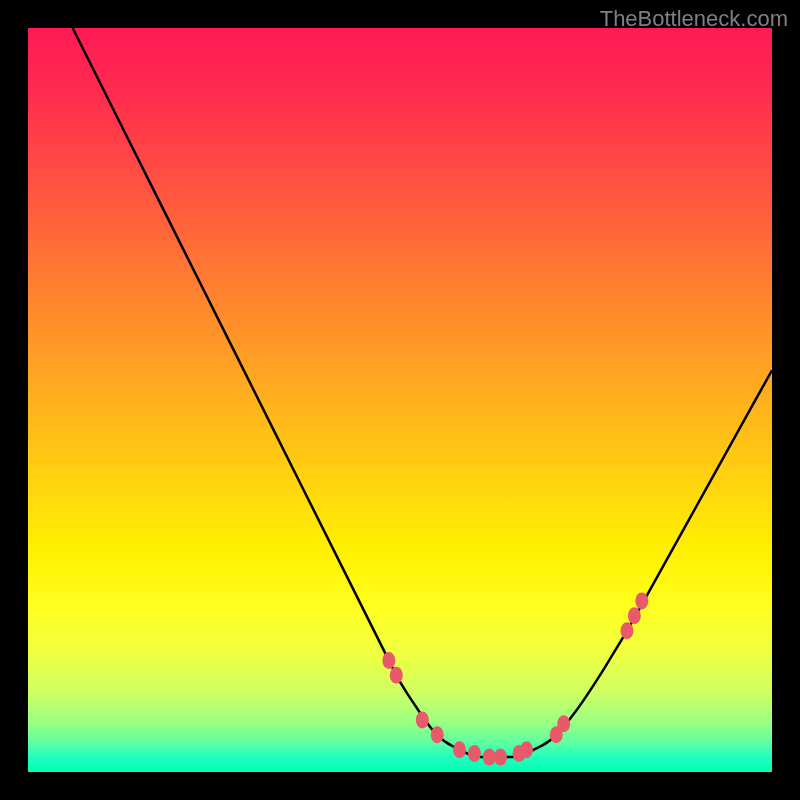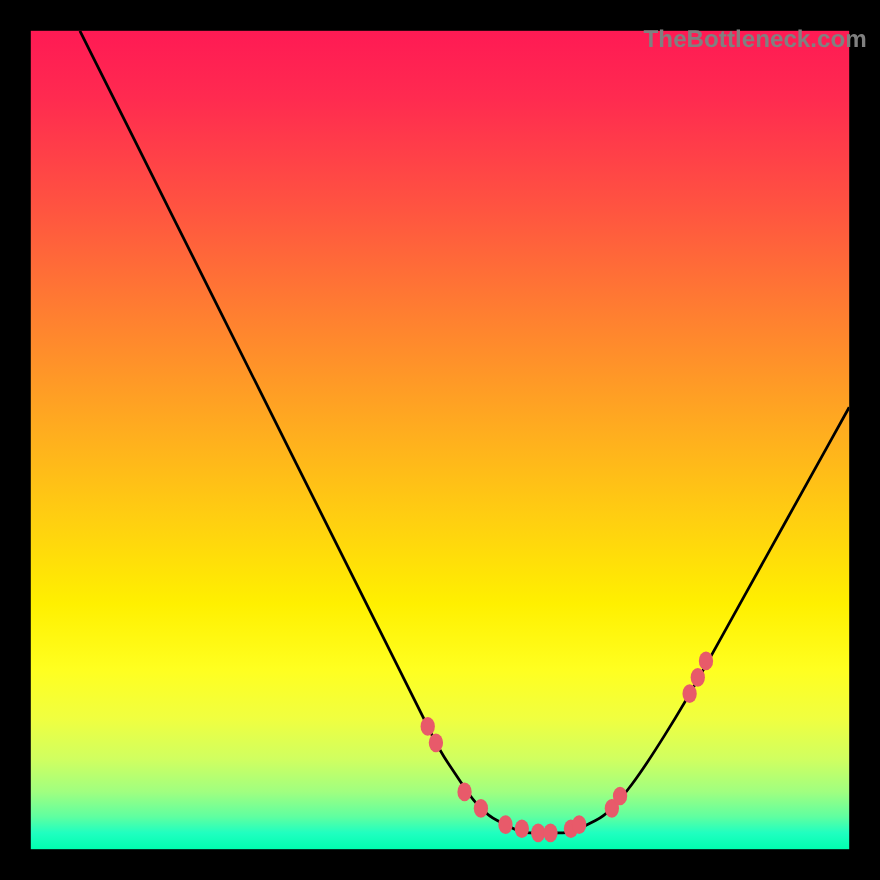--- a/index.html
+++ b/index.html
@@ -6,25 +6,25 @@
   body {
     width: 800px;
     height: 800px;
     background: #000;
     position: relative;
     font-family: Arial, sans-serif;
     overflow: hidden;
   }
   .watermark {
     position: absolute;
-    top: 23px;
+    top: 6px;
     right: 12px;
     color: #808080;
     font-size: 22px;
-    font-weight: 700;
+    font-weight: 400;
     z-index: 10;
   }
   .plot-area {
     position: absolute;
     top: 28px;
     left: 28px;
     width: 744px;
     height: 744px;
     background: linear-gradient(to bottom,
       #ff1a54 0%,

